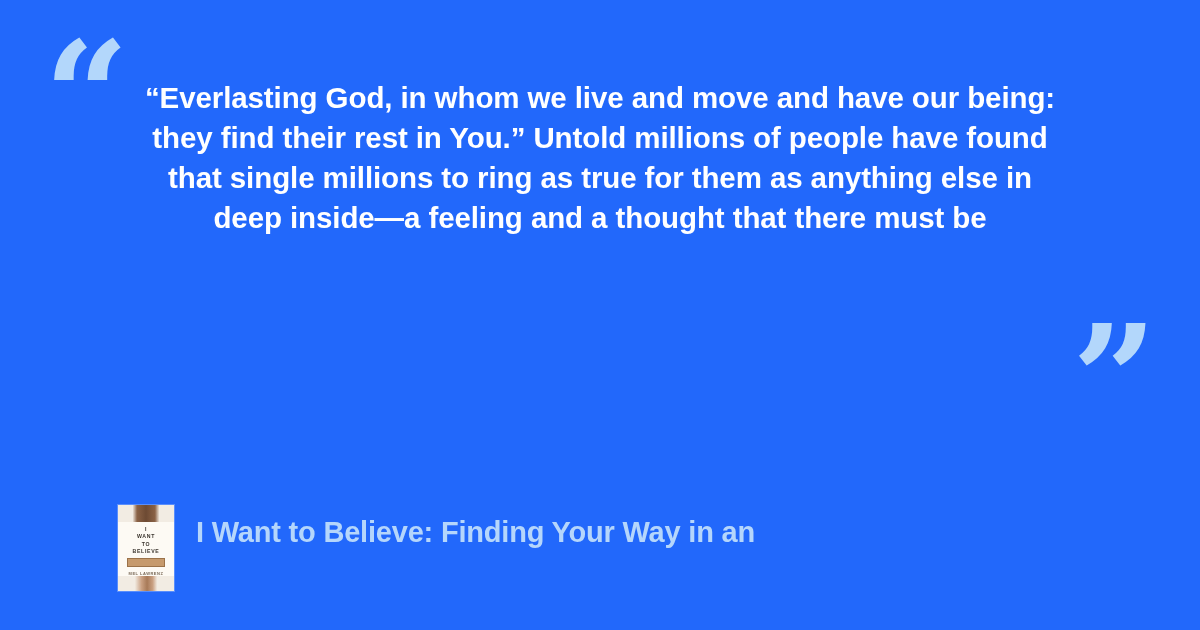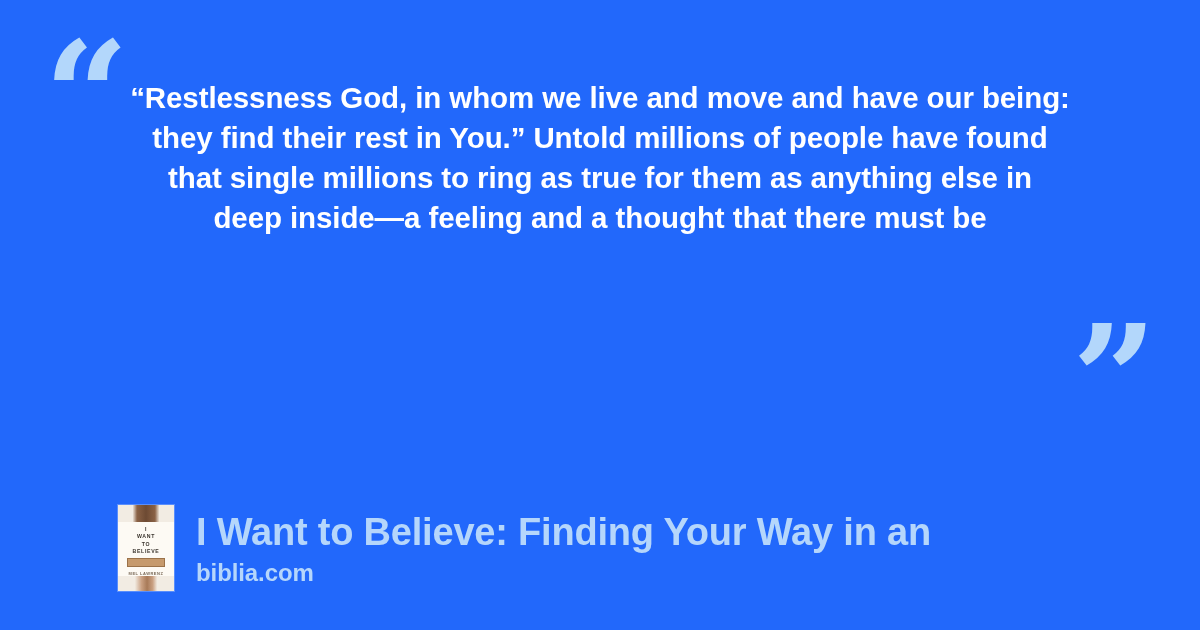--- a/index.html
+++ b/index.html
@@ -125,21 +125,21 @@
     letter-spacing: 0.5px;
     font-weight: 700;
   }
 
   .footer-text {
     margin-left: 22px;
     padding-top: 6px;
   }
   .book-title {
     color: #b5d6fb;
-    font-size: 38px;
+    font-size: 29px;
     font-weight: 700;
     line-height: 42px;
     white-space: nowrap;
     letter-spacing: -0.2px;
   }
   .site-name {
     margin-top: 6px;
     color: #b5d6fb;
     font-size: 24px;
     font-weight: 700;
@@ -148,21 +148,21 @@
   }
 </style>
 </head>
 <body>
 
 <div class="card">
 
   <div class="quote-mark quote-open">“</div>
 
   <div class="quote-body">
-    <span class="ln">“Restlessness God, in whom we live and move and have our being:</span>
+    <span class="ln">“Everlasting God, in whom we live and move and have our being:</span>
     <span class="ln">they find their rest in You.” Untold millions of people have found</span>
     <span class="ln">that single millions to ring as true for them as anything else in</span>
     <span class="ln">deep inside—a feeling and a thought that there must be</span>
   </div>
 
   <div class="quote-mark quote-close">”</div>
 
   <div class="footer">
 
     <div class="book-cover">
@@ -173,18 +173,17 @@
         <div>TO</div>
         <div>BELIEVE</div>
       </div>
       <div class="bc-band"></div>
       <div class="bc-author">MEL LAWRENZ</div>
       <div class="bc-botimg"></div>
     </div>
 
     <div class="footer-text">
       <div class="book-title">I Want to Believe: Finding Your Way in an</div>
-      <div class="site-name">biblia.com</div>
     </div>
 
   </div>
 
 </div>
 
 </body></html>

